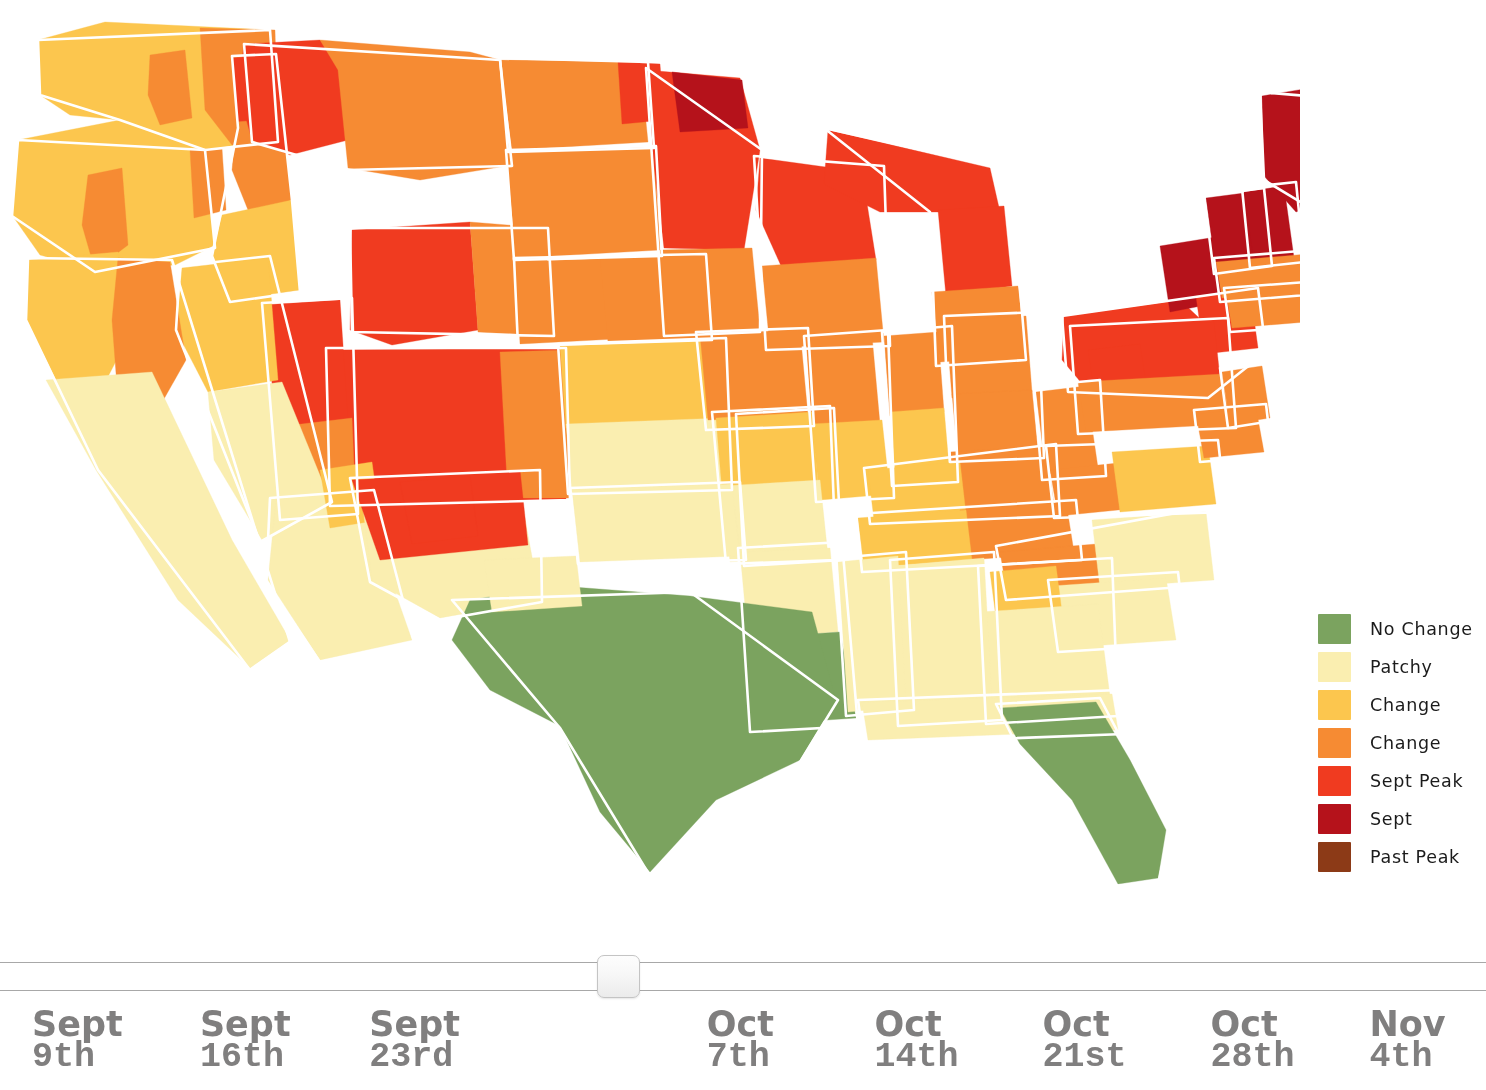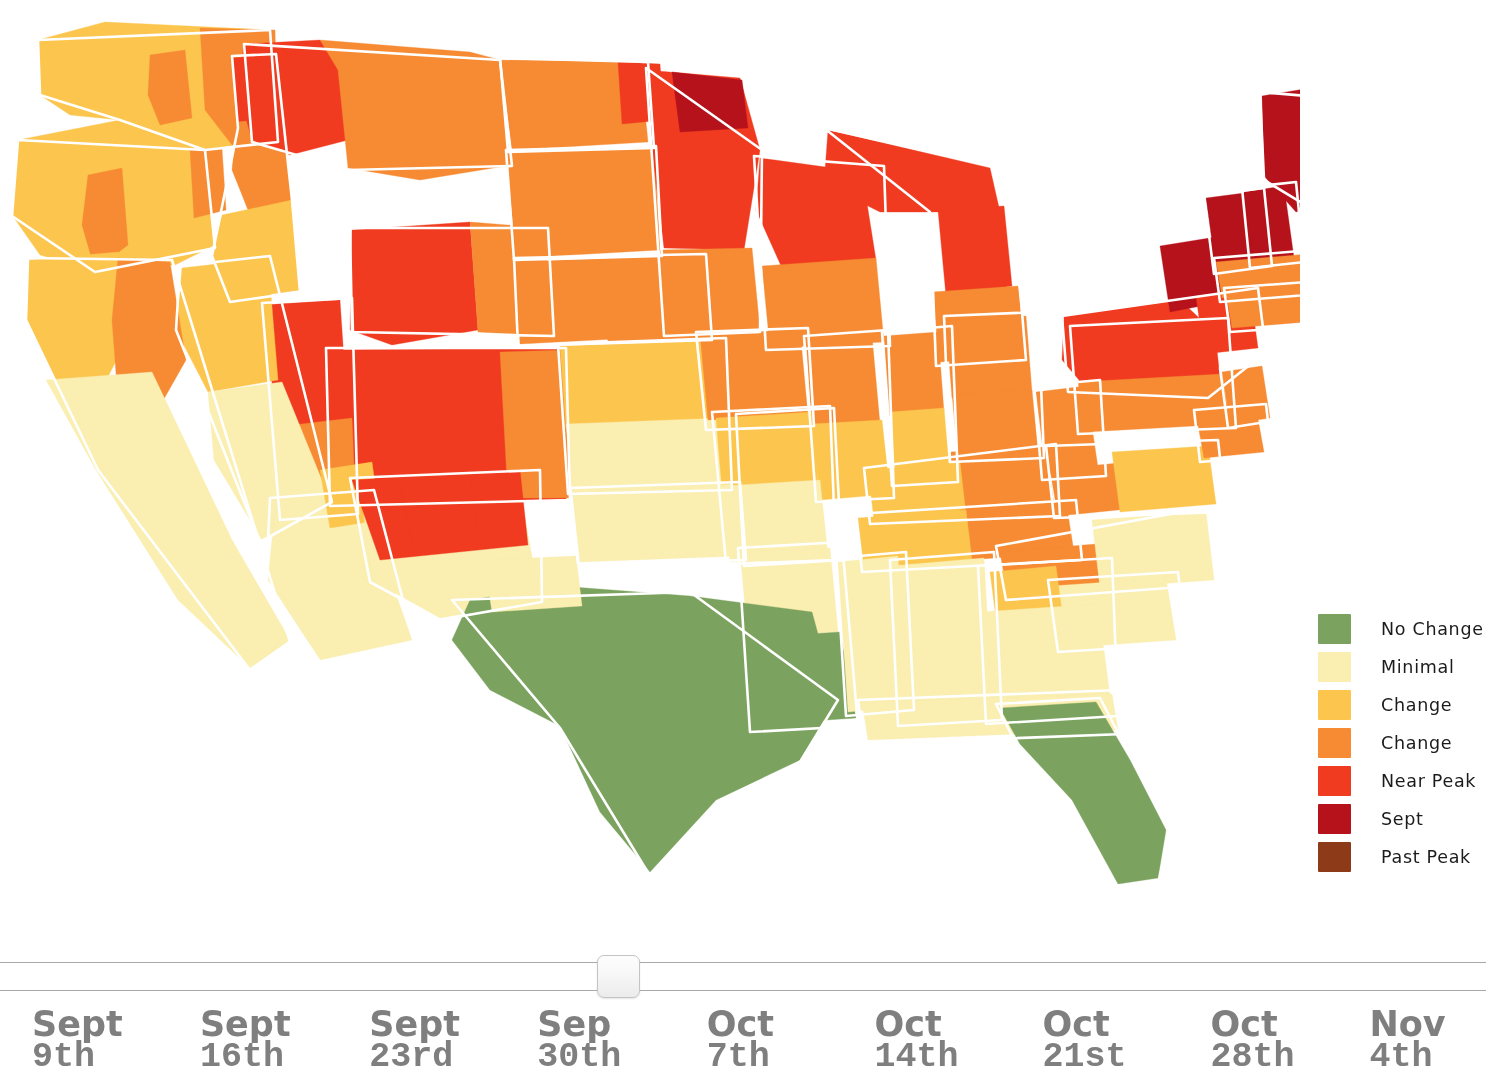--- a/index.html
+++ b/index.html
@@ -55,21 +55,21 @@
     align-items: center;
     height: 38px;
   }
   .legend-swatch {
     width: 33px;
     height: 30px;
     flex: 0 0 33px;
     border-radius: 1px;
   }
   .legend-label {
-    margin-left: 30px;
+    margin-left: 19px;
     font-size: 17.5px;
     color: #1b1b1b;
     letter-spacing: 0.7px;
     white-space: nowrap;
     font-family: "DejaVu Sans", sans-serif;
   }
 
   
   #timeline {
     position: absolute;
@@ -274,33 +274,33 @@
   </svg>
 </div>
 
 <div id="legend">
   <div class="legend-row">
     <span class="legend-swatch" style="background: rgb(123, 163, 95);"></span>
     <span class="legend-label">No Change</span>
   </div>
   <div class="legend-row">
     <span class="legend-swatch" style="background: rgb(250, 238, 176);"></span>
-    <span class="legend-label">Minimal</span>
+    <span class="legend-label">Patchy</span>
   </div>
   <div class="legend-row">
     <span class="legend-swatch" style="background: rgb(252, 198, 78);"></span>
     <span class="legend-label">Change</span>
   </div>
   <div class="legend-row">
     <span class="legend-swatch" style="background: rgb(246, 139, 51);"></span>
     <span class="legend-label">Change</span>
   </div>
   <div class="legend-row">
     <span class="legend-swatch" style="background: rgb(240, 59, 32);"></span>
-    <span class="legend-label">Near Peak</span>
+    <span class="legend-label">Sept Peak</span>
   </div>
   <div class="legend-row">
     <span class="legend-swatch" style="background: rgb(181, 18, 27);"></span>
     <span class="legend-label">Sept</span>
   </div>
   <div class="legend-row">
     <span class="legend-swatch" style="background: rgb(140, 58, 23);"></span>
     <span class="legend-label">Past Peak</span>
   </div>
 </div>
@@ -314,24 +314,20 @@
         <span class="tick-day">9th</span>
       </div>
       <div class="tick" style="left: 18.5%;">
         <span class="tick-month">Sept</span>
         <span class="tick-day">16th</span>
       </div>
       <div class="tick" style="left: 29.9%;">
         <span class="tick-month">Sept</span>
         <span class="tick-day">23rd</span>
       </div>
-      <div class="tick" style="left: 41.2%;">
-        <span class="tick-month">Sep</span>
-        <span class="tick-day">30th</span>
-      </div>
       <div class="tick" style="left: 52.6%;">
         <span class="tick-month">Oct</span>
         <span class="tick-day">7th</span>
       </div>
       <div class="tick" style="left: 63.9%;">
         <span class="tick-month">Oct</span>
         <span class="tick-day">14th</span>
       </div>
       <div class="tick" style="left: 75.2%;">
         <span class="tick-month">Oct</span>

